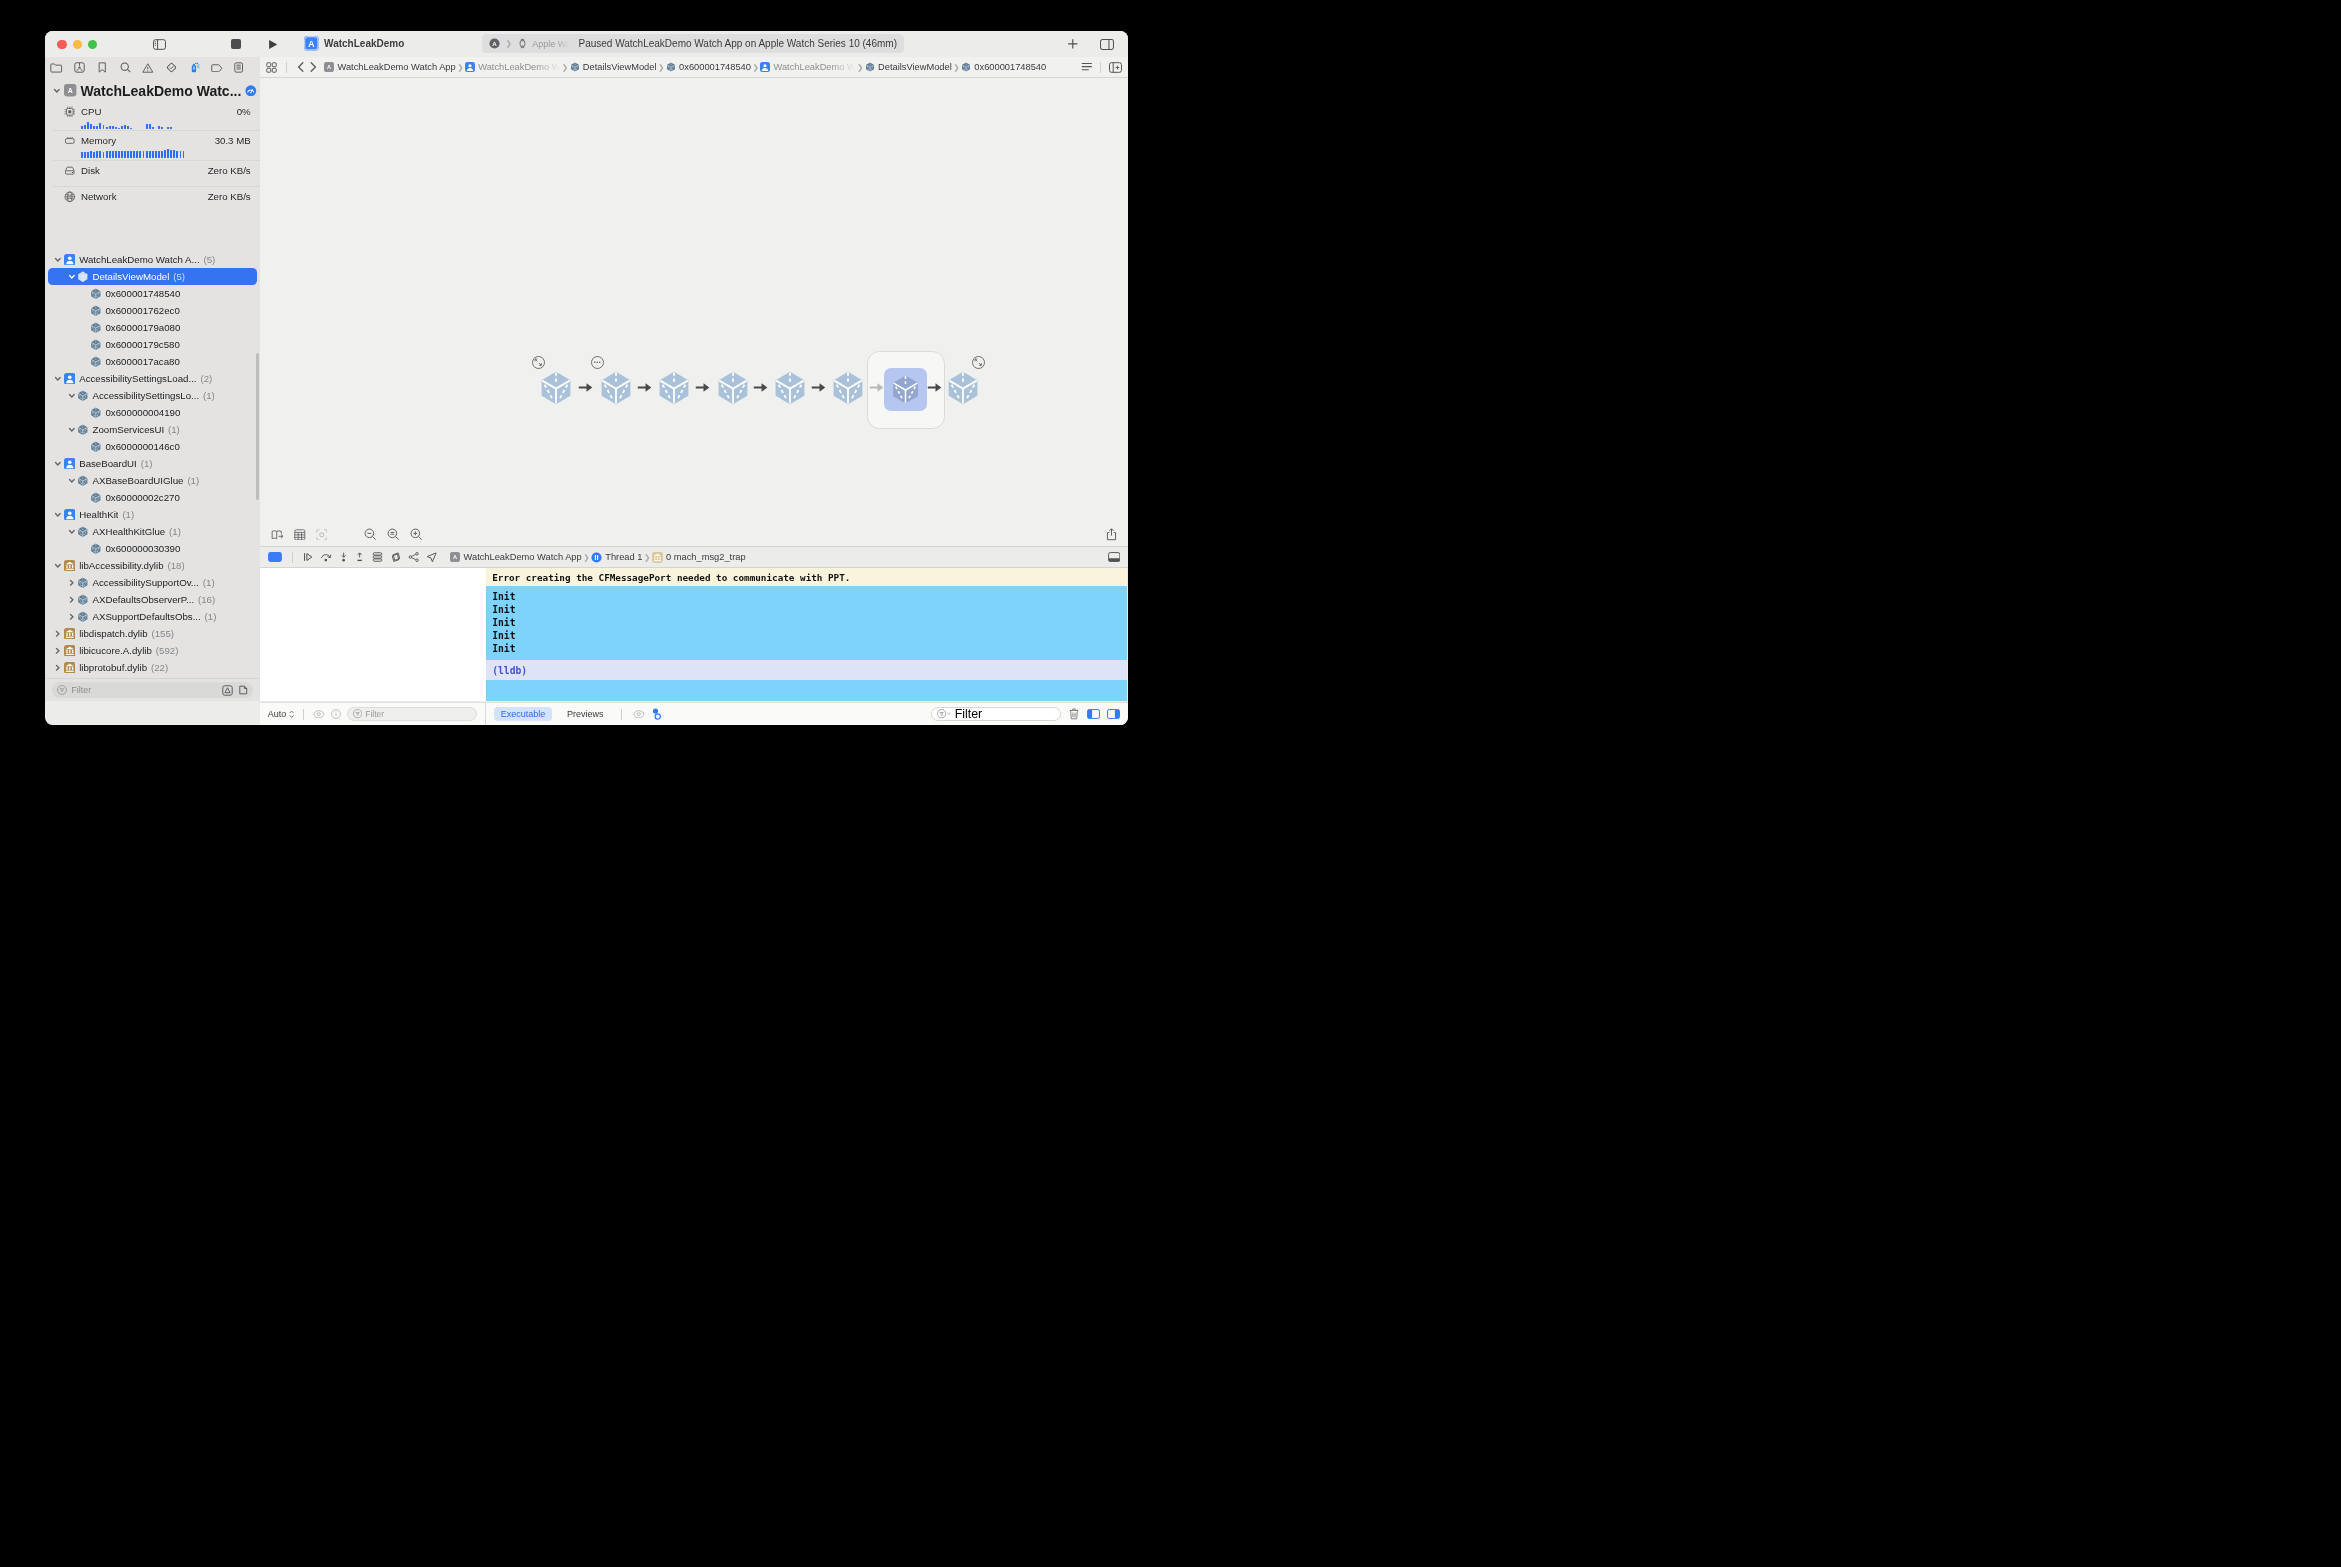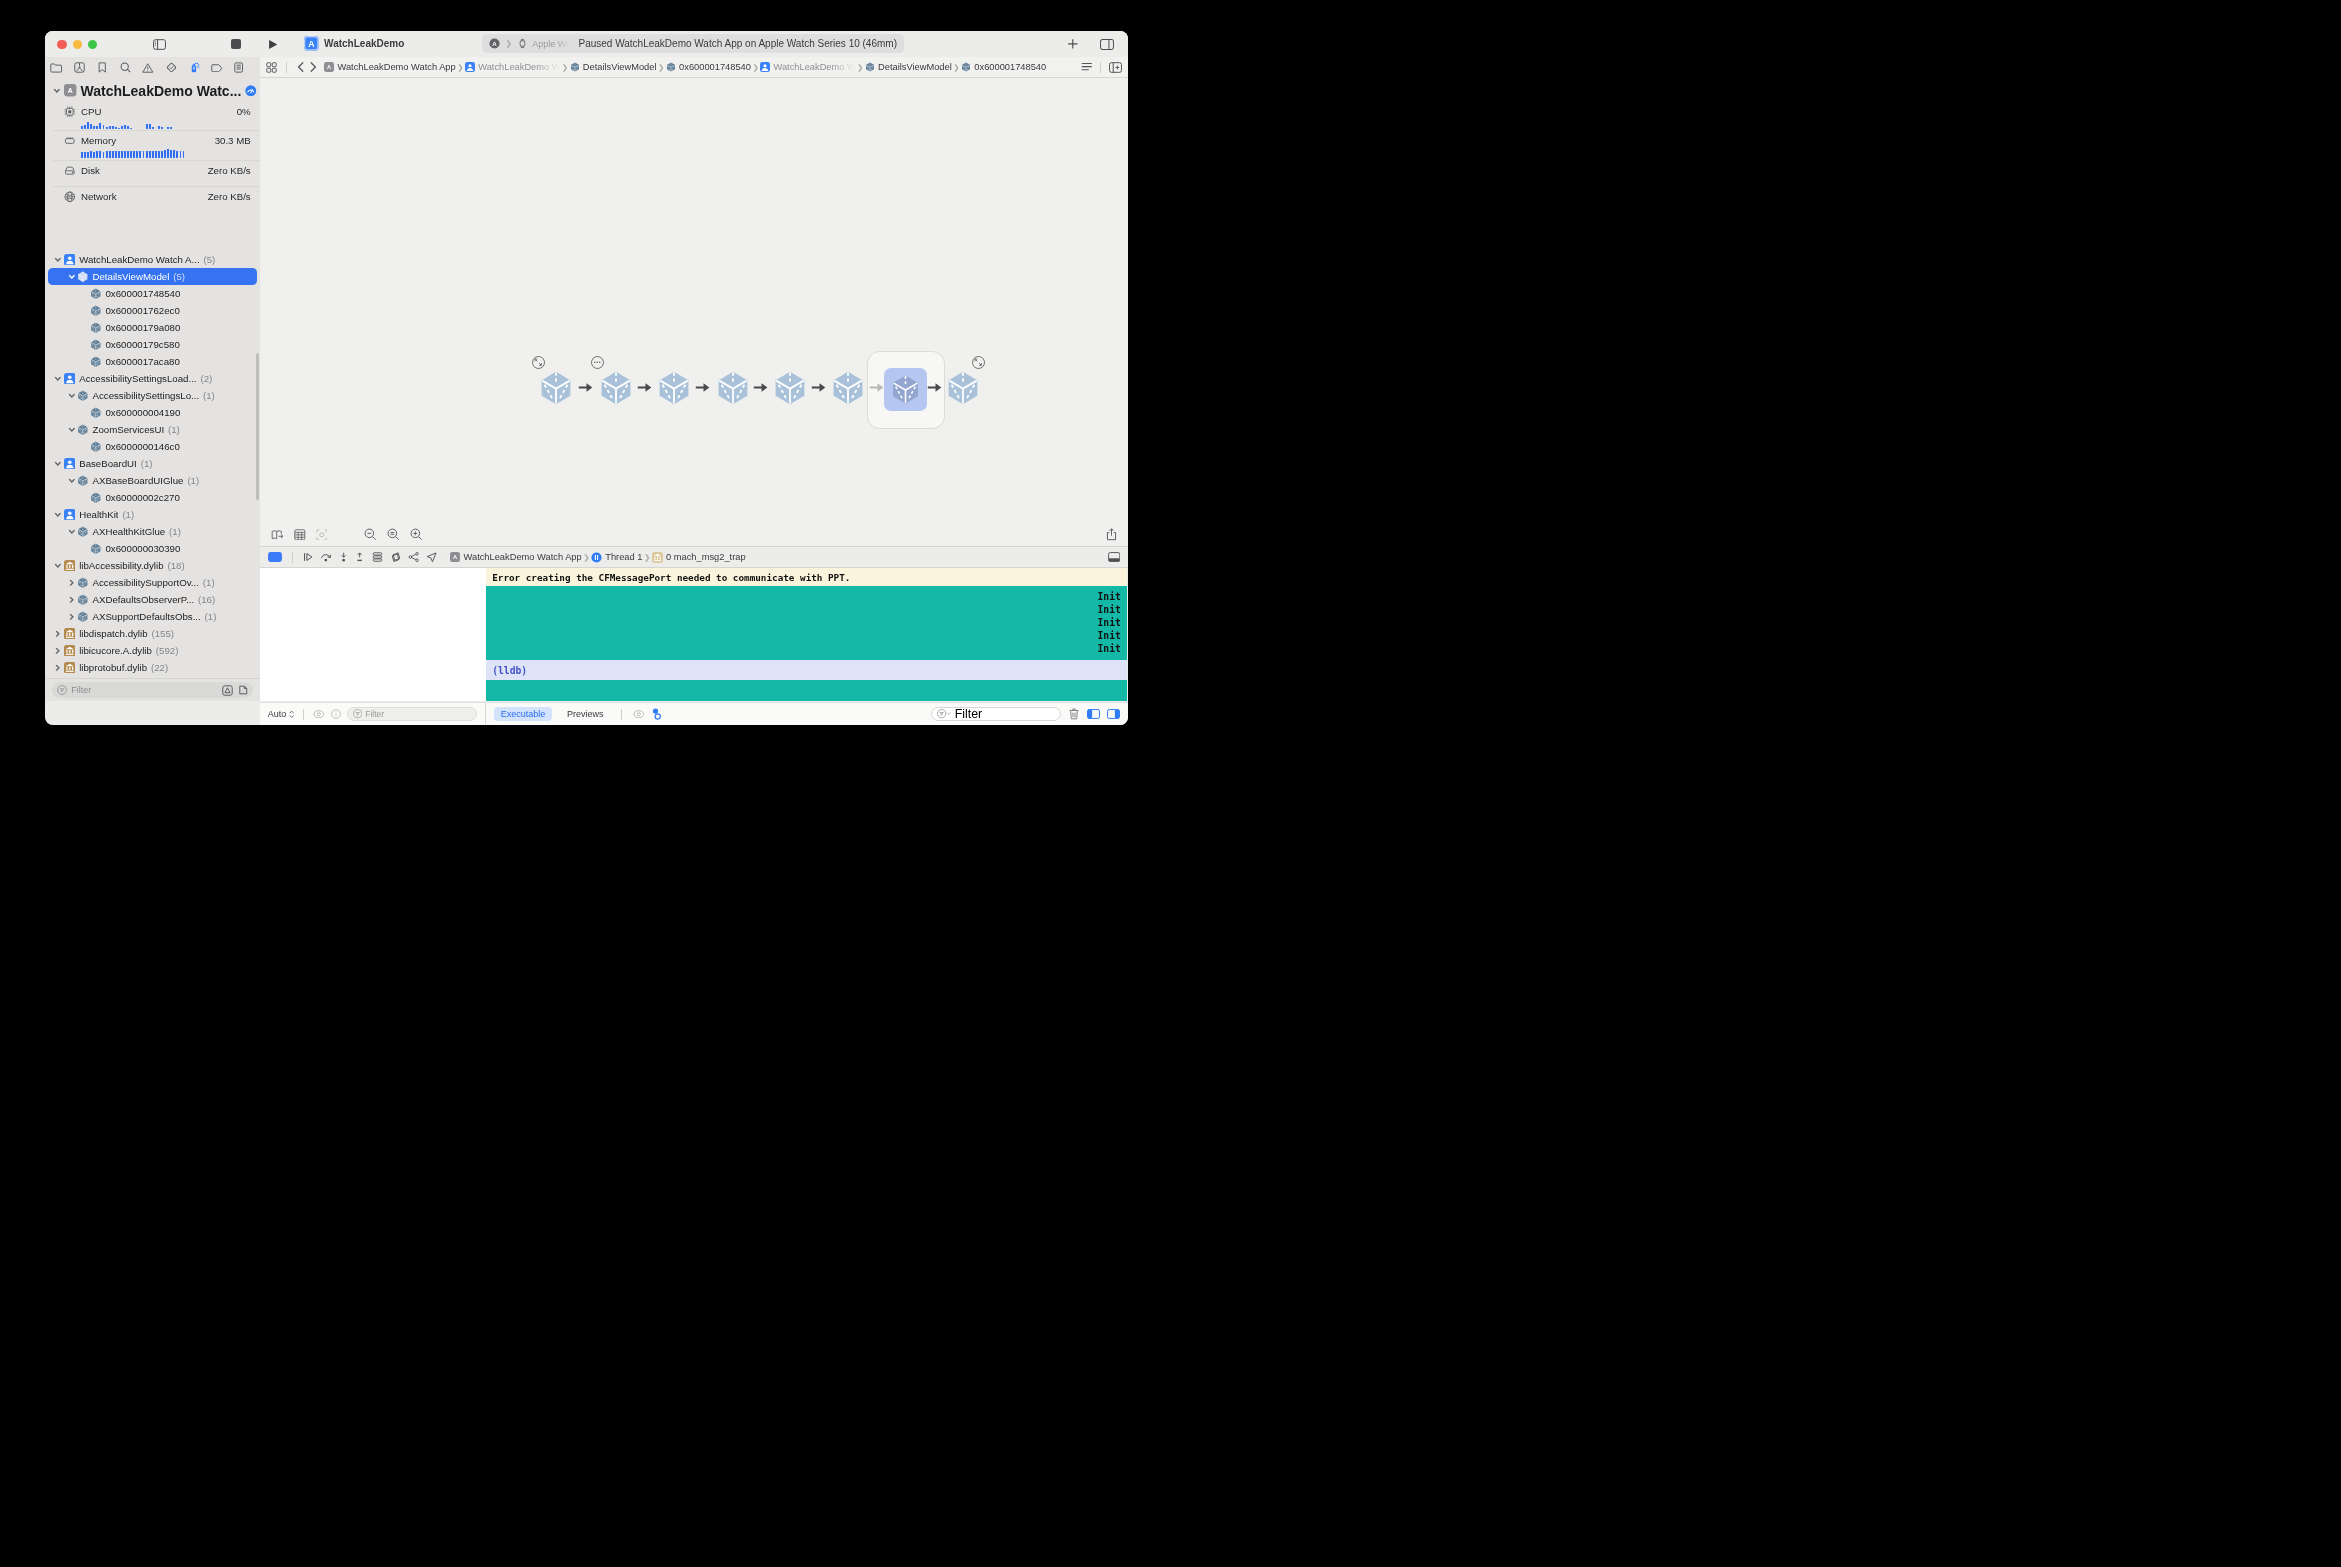--- a/index.html
+++ b/index.html
@@ -66,24 +66,24 @@
   .gbadge{position:absolute;width:13px;height:13px;border-radius:50%;background:#f0f0ef;border:1.1px solid #6e6e6e;
           display:flex;align-items:center;justify-content:center;box-sizing:border-box;}
   .selring{position:absolute;left:607px;top:273px;width:78px;height:78px;border-radius:12.4px;background:rgba(255,255,255,.45);border:1.2px solid #dbdbd9;box-sizing:border-box;}
   .selsq{position:absolute;left:624px;top:290px;width:43px;height:43px;border-radius:7px;background:#b5c6f1;display:flex;align-items:center;justify-content:center;}
   .canvas-tools{position:absolute;left:0;bottom:0;width:100%;height:23px;display:flex;align-items:center;padding:0 11px;box-sizing:border-box;gap:10px;}
   
   .debugbar{position:absolute;left:215px;top:515px;width:868px;height:22px;background:#ececea;border-top:0.8px solid #d4d4d2;border-bottom:0.8px solid #d4d4d2;display:flex;align-items:center;padding:0 7.7px;box-sizing:border-box;gap:7px;}
   .dbg-crumbs{display:flex;align-items:center;margin-left:6.2px;flex:1;min-width:0;}
   
   .varspane{position:absolute;left:215px;top:537px;width:226px;height:133px;background:#ffffff;border-right:0.8px solid #d8d8d6;}
-  .console{position:absolute;left:441px;top:537px;width:641px;height:133px;background:#14b8a6;font-family:"DejaVu Sans Mono","Liberation Mono",monospace;}
+  .console{position:absolute;left:441px;top:537px;width:641px;height:133px;background:#7dd3fc;font-family:"DejaVu Sans Mono","Liberation Mono",monospace;}
   .con-banner{height:18px;background:#fbf4dd;display:flex;align-items:center;padding:0 6.2px;font-size:9.3px;font-weight:700;color:#111;}
   .con-lines{padding:3.9px 6.2px 0 6.2px;}
-  .con-line{font-size:9.7px;font-weight:700;color:#111;line-height:13px;text-align:right;}
+  .con-line{font-size:9.7px;font-weight:700;color:#111;line-height:13px;}
   .lldb-row{position:absolute;left:0;bottom:21px;width:100%;height:20px;background:#dee3f8;display:flex;align-items:center;padding:0 6.2px;box-sizing:border-box;font-size:9.7px;font-weight:700;color:#4353c6;}
   .bottombar{position:absolute;left:215px;top:671px;width:868px;height:23px;background:#fafaf9;border-top:0.8px solid #e0e0de;display:flex;align-items:center;box-sizing:border-box;}
   .bb-left{width:226px;flex:none;display:flex;align-items:center;padding:0 7.7px;box-sizing:border-box;gap:6.2px;border-right:0.8px solid #d8d8d6;height:100%;}
   .bb-auto{font-size:9px;color:#3a3a3c;display:flex;align-items:center;gap:2.3px;}
   .bb-field{flex:1;height:14.7px;border-radius:7.7px;background:#efefed;border:0.8px solid #dddddb;display:flex;align-items:center;padding:0 4.6px;gap:3.1px;box-sizing:border-box;}
   .bb-field .ph{font-size:8.5px;color:#999;}
   .bb-right{flex:1;display:flex;align-items:center;padding:0 7.7px;gap:7.7px;height:100%;}
   .tabpill{height:14.7px;padding:0 7px;border-radius:3.9px;display:flex;align-items:center;font-size:9px;}
   .tabpill.active{background:#d3e3fb;color:#2a6cf5;}
   .tabpill.plain{color:#3a3a3c;}

